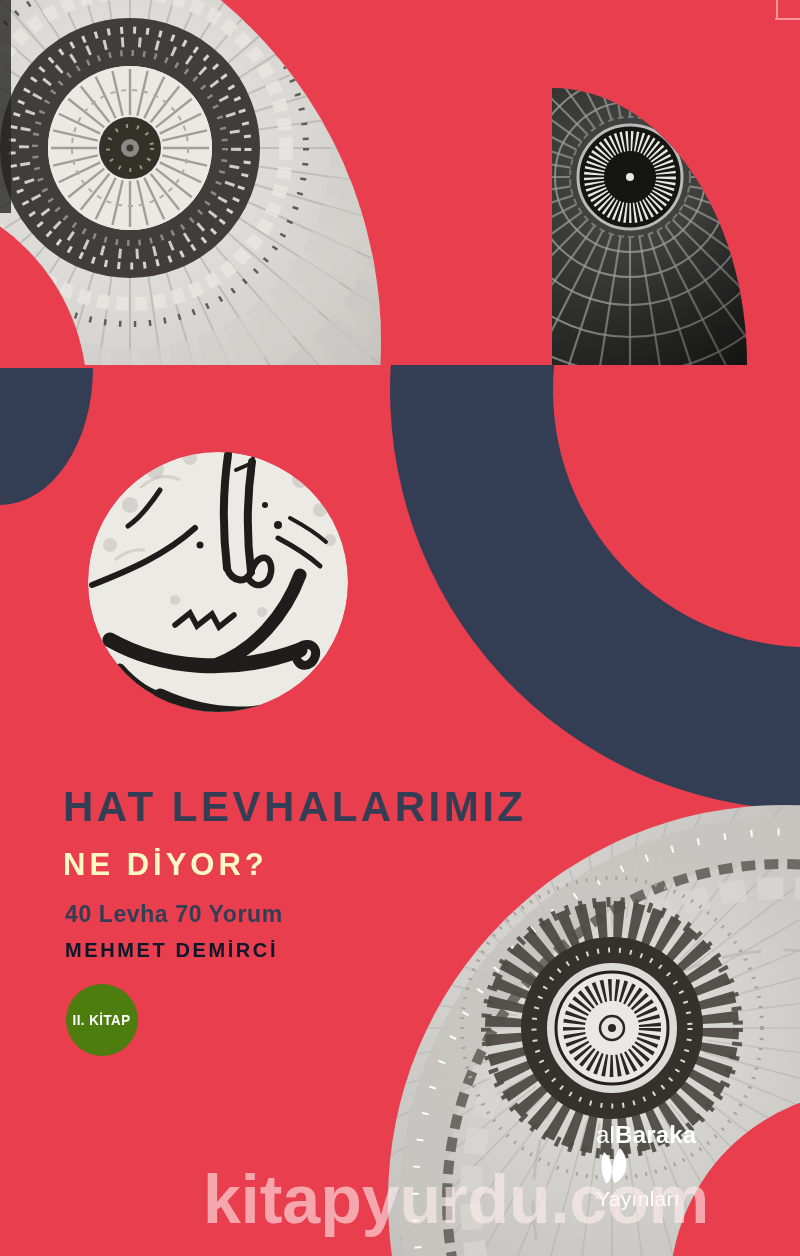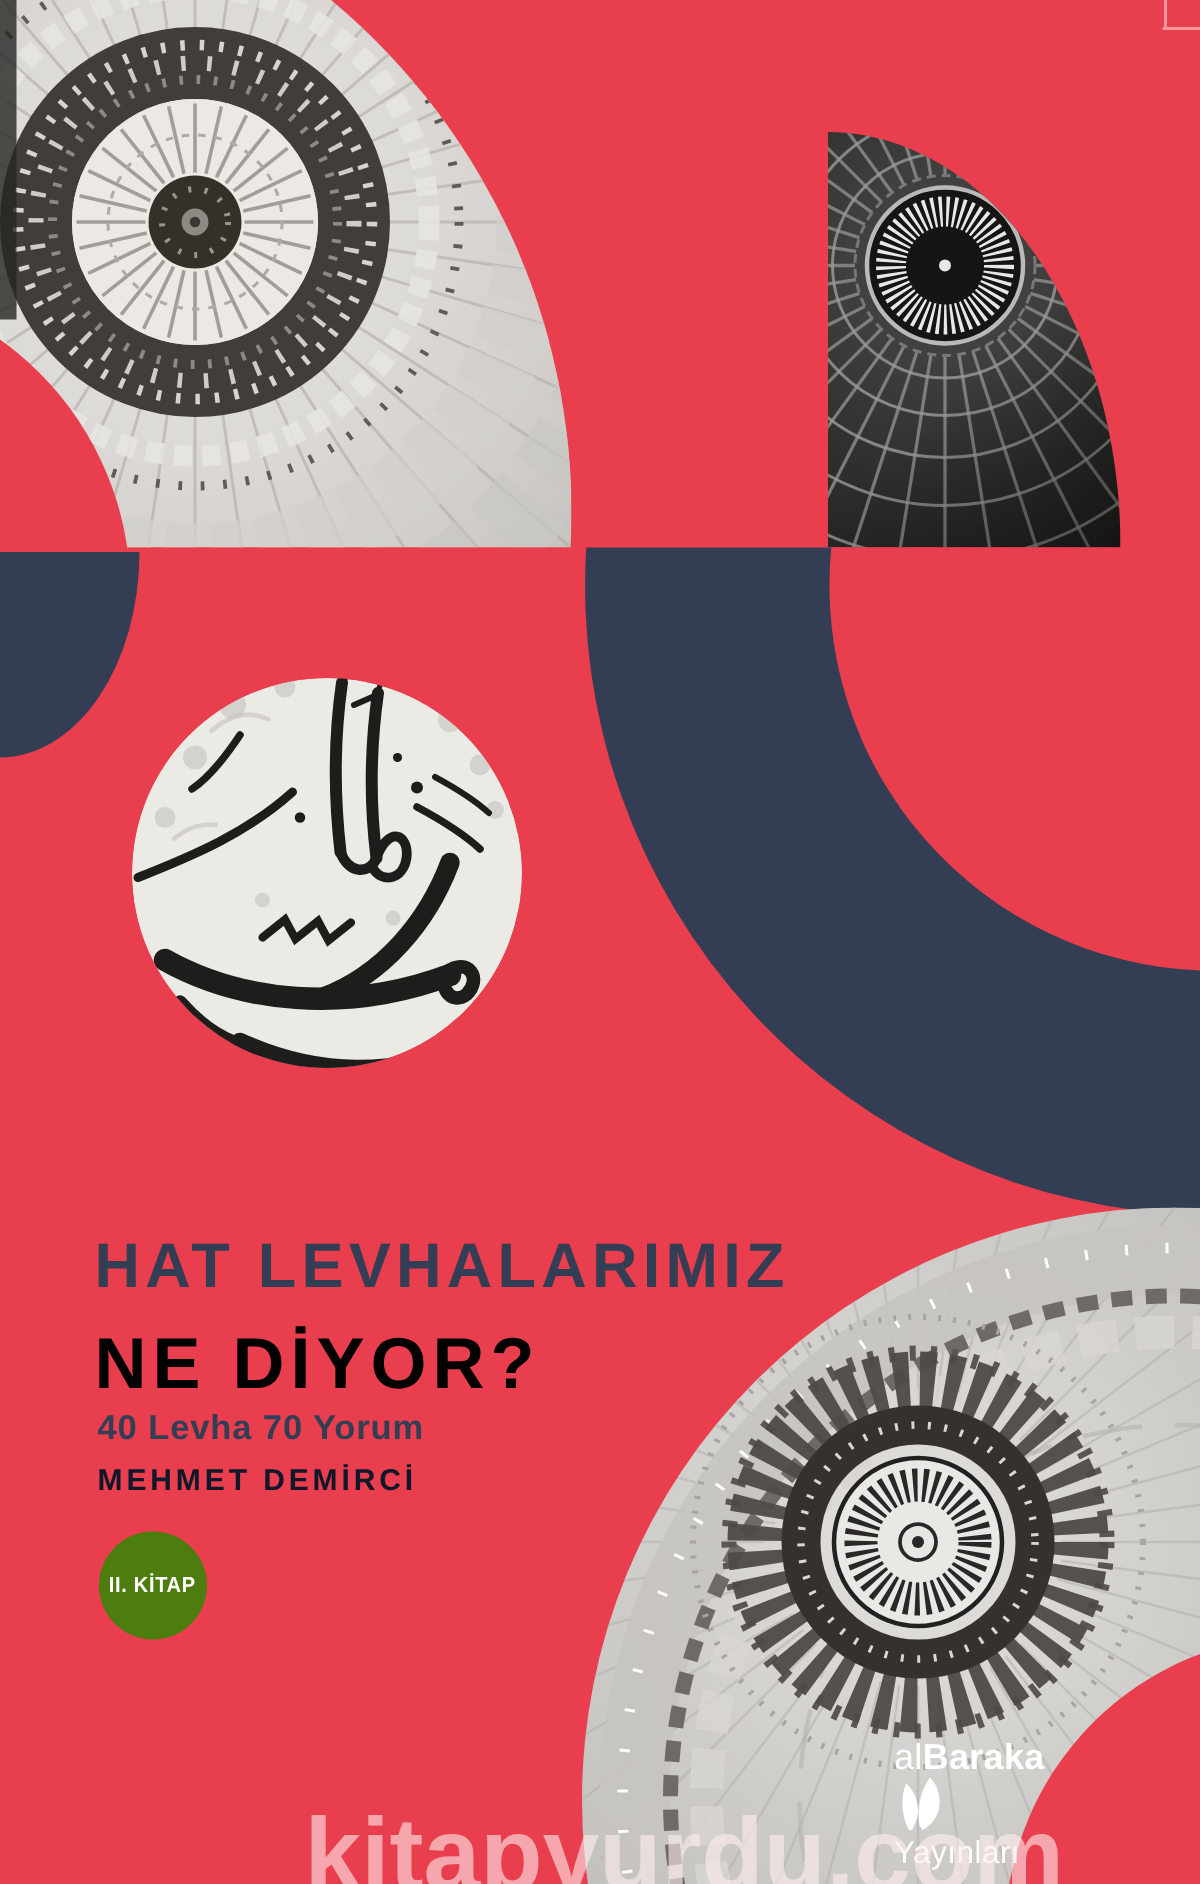--- a/index.html
+++ b/index.html
@@ -2,32 +2,32 @@
 <html><head>
 <meta charset="utf-8">
 <style>
   html,body{margin:0;padding:0;background:#222;}
   .page{
     position:relative;width:800px;height:1256px;overflow:hidden;
     background:#e83e4d;
     font-family:"Liberation Sans", sans-serif;
     margin:0 auto;
   }
-  .abs{position:absolute;margin-top:37px;}
+  .abs{position:absolute;}
   svg.art{position:absolute;left:0;top:0;}
   
   .title1{
     left:63px;top:786px;
     font-size:42px;font-weight:700;letter-spacing:3.5px;line-height:1;
     color:#333e55;white-space:nowrap;
   }
   .title2{
     left:63px;top:849px;
-    font-size:48px;font-weight:700;letter-spacing:4px;line-height:1;
-    color:#000000;white-space:nowrap;
+    font-size:31px;font-weight:700;letter-spacing:4px;line-height:1;
+    color:#fef9c3;white-space:nowrap;
   }
   .subtitle{
     left:65px;top:903px;
     font-size:23px;font-weight:600;letter-spacing:.6px;line-height:1;
     color:#333e55;white-space:nowrap;
   }
   .author{
     left:65px;top:940px;
     font-size:20px;font-weight:700;letter-spacing:2.6px;line-height:1;
     color:#0f172a;white-space:nowrap;

